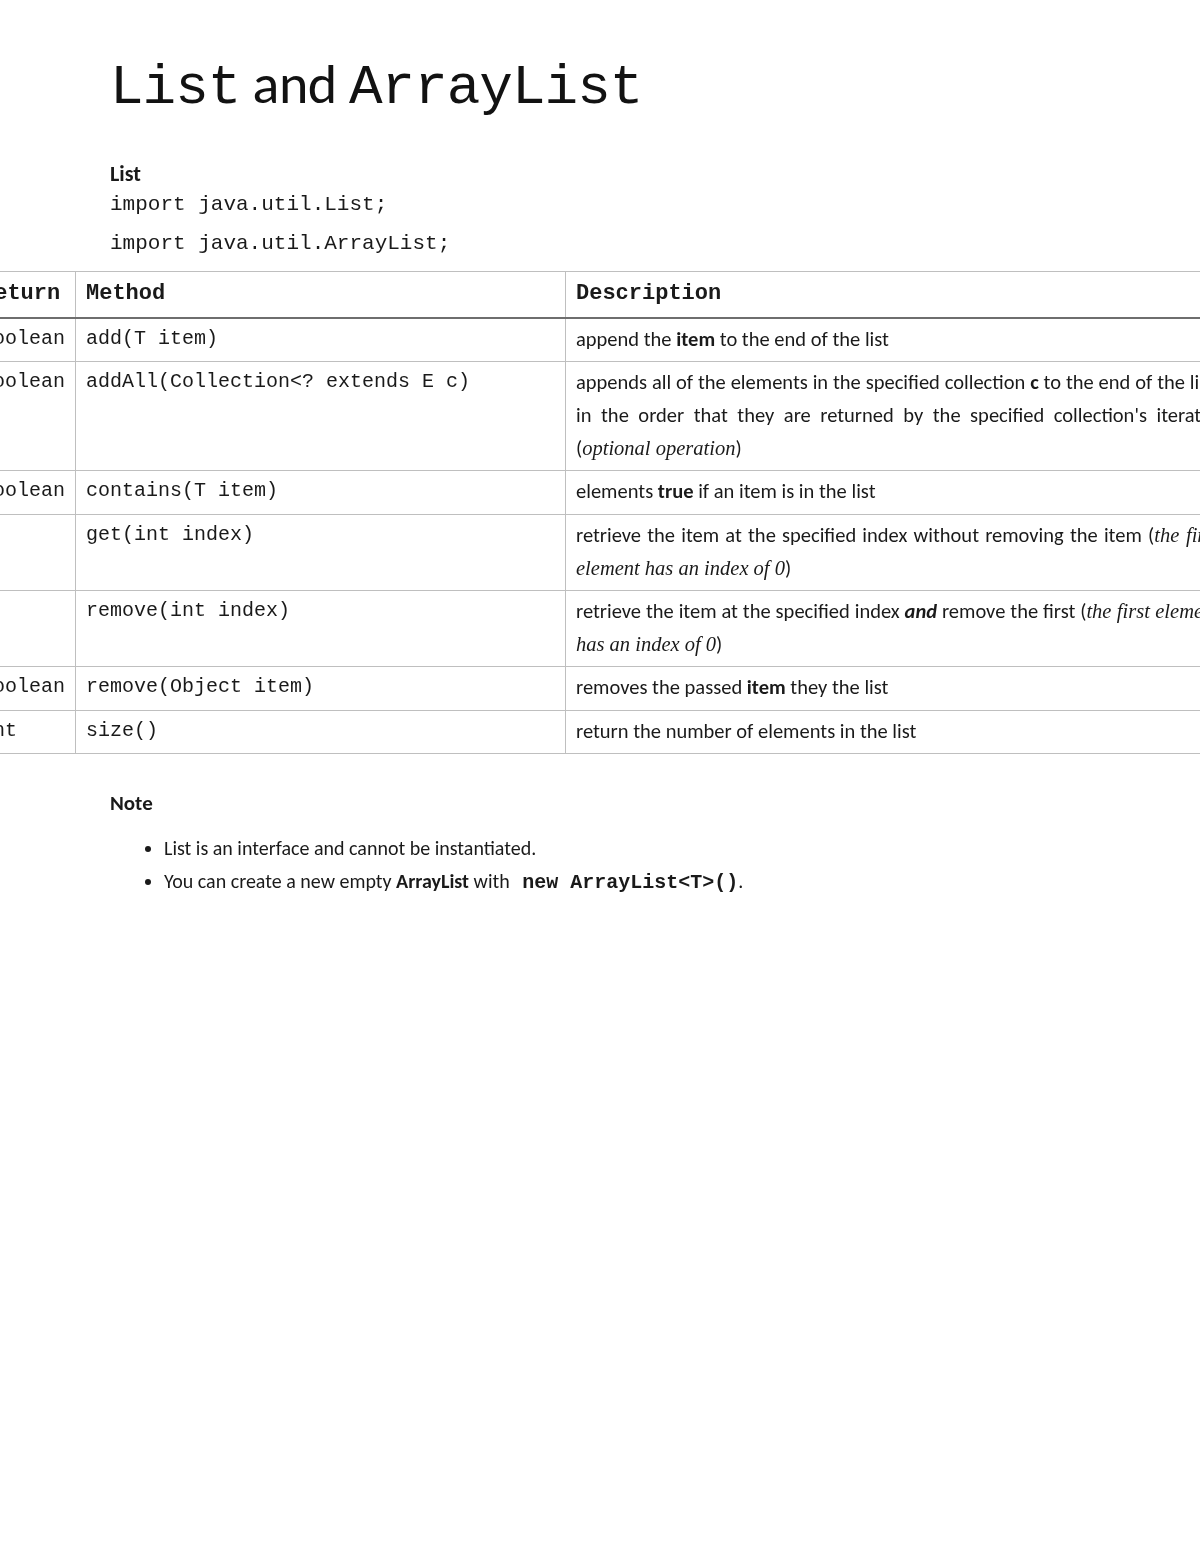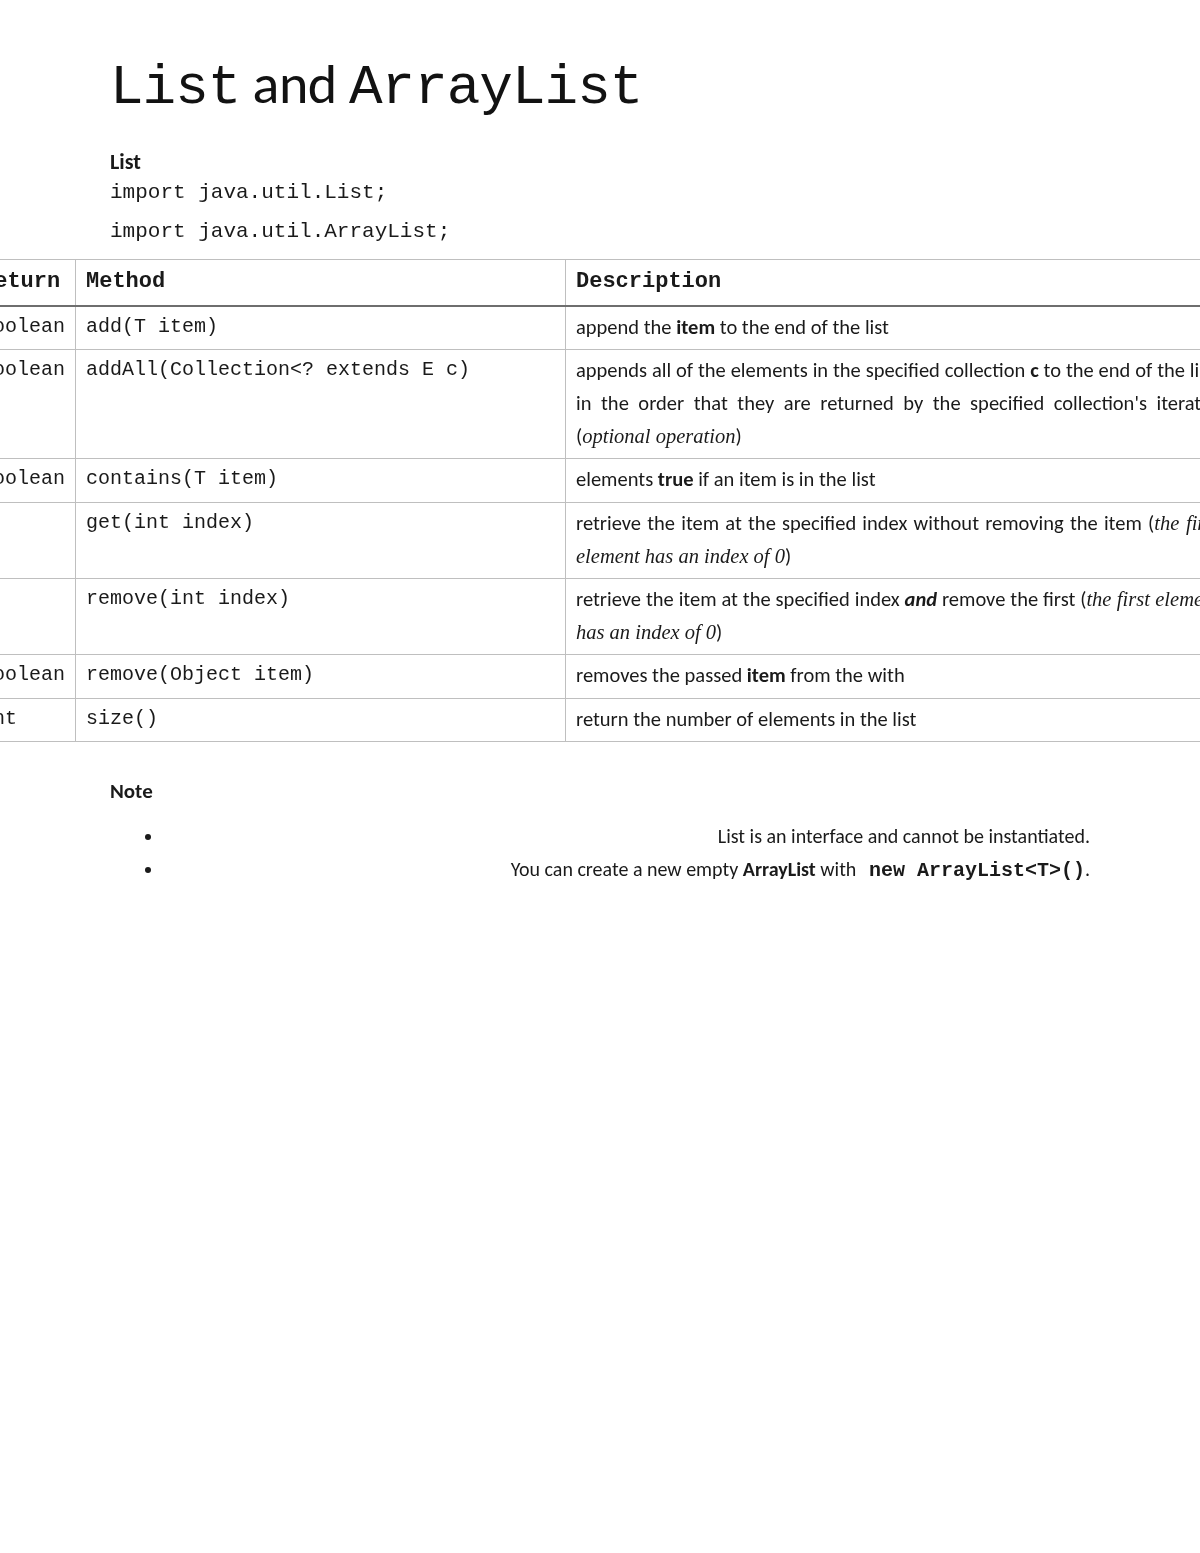--- a/index.html
+++ b/index.html
@@ -8,21 +8,21 @@
       width: 1200px;
       height: 1553px;
       font-family: 'Segoe UI', 'Calibri', sans-serif;
       color: #1a1a1a;
       padding: 50px 40px;
     }
     .content-inner { padding: 0 70px; }
     h1 {
       font-size: 56px;
       font-weight: 400;
-      margin-bottom: 28px;
+      margin-bottom: 40px;
       letter-spacing: -0.5px;
       color: #121212;
     }
     h1 .mono { font-family: 'Consolas','Menlo','Courier New',monospace; letter-spacing: -1px; }
     h2.section {
       font-size: 22px;
       font-weight: 700;
       margin-bottom: 6px;
     }
     .import-line {
@@ -56,21 +56,21 @@
     .desc-cell { font-family: 'Segoe UI','Calibri',sans-serif; text-align: justify; }
     .b { font-weight: 700; }
     .bi { font-weight: 700; font-style: italic; }
     .i { font-style: italic; font-family: Liberation Serif, serif; }
     .note-heading { font-weight: 700; font-size: 21px; margin-bottom: 18px; }
     ul.notes {
       list-style: disc;
       padding-left: 54px;
       font-size: 20px;
     }
-    ul.notes li { margin-bottom: 4px; line-height: 1.45; text-align: right; }
+    ul.notes li { margin-bottom: 4px; line-height: 1.45; }
     .mono-inline { font-family: 'Consolas','Menlo','Courier New',monospace; margin-left: 8px; }
     .table-wrap { margin: 0 -70px; padding: 0 0px; }
     table { margin-left: 0; margin-right: 0; }
   </style>
 </head>
 <body>
 
 <div class="content-inner">
   <h1>
     <span class="mono">List</span><span> and </span><span class="mono">ArrayList</span>
@@ -117,21 +117,21 @@
           <td class="desc-cell"><span>retrieve the item at the specified index without removing the item (</span><span class="i">the first element has an index of 0</span><span>)</span></td>
         </tr>
         <tr>
           <td class="mono-cell">T</td>
           <td class="mono-cell">remove(int index)</td>
           <td class="desc-cell"><span>retrieve the item at the specified index </span><span class="bi">and</span><span> remove the first (</span><span class="i">the first element has an index of 0</span><span>)</span></td>
         </tr>
         <tr>
           <td class="mono-cell">boolean</td>
           <td class="mono-cell">remove(Object item)</td>
-          <td class="desc-cell"><span>removes the passed </span><span class="b">item</span><span> from the with</span></td>
+          <td class="desc-cell"><span>removes the passed </span><span class="b">item</span><span> they the list</span></td>
         </tr>
         <tr>
           <td class="mono-cell">int</td>
           <td class="mono-cell">size()</td>
           <td class="desc-cell"><span>return the number of elements in the list</span></td>
         </tr>
       </tbody>
   </table>
 </div>
 

